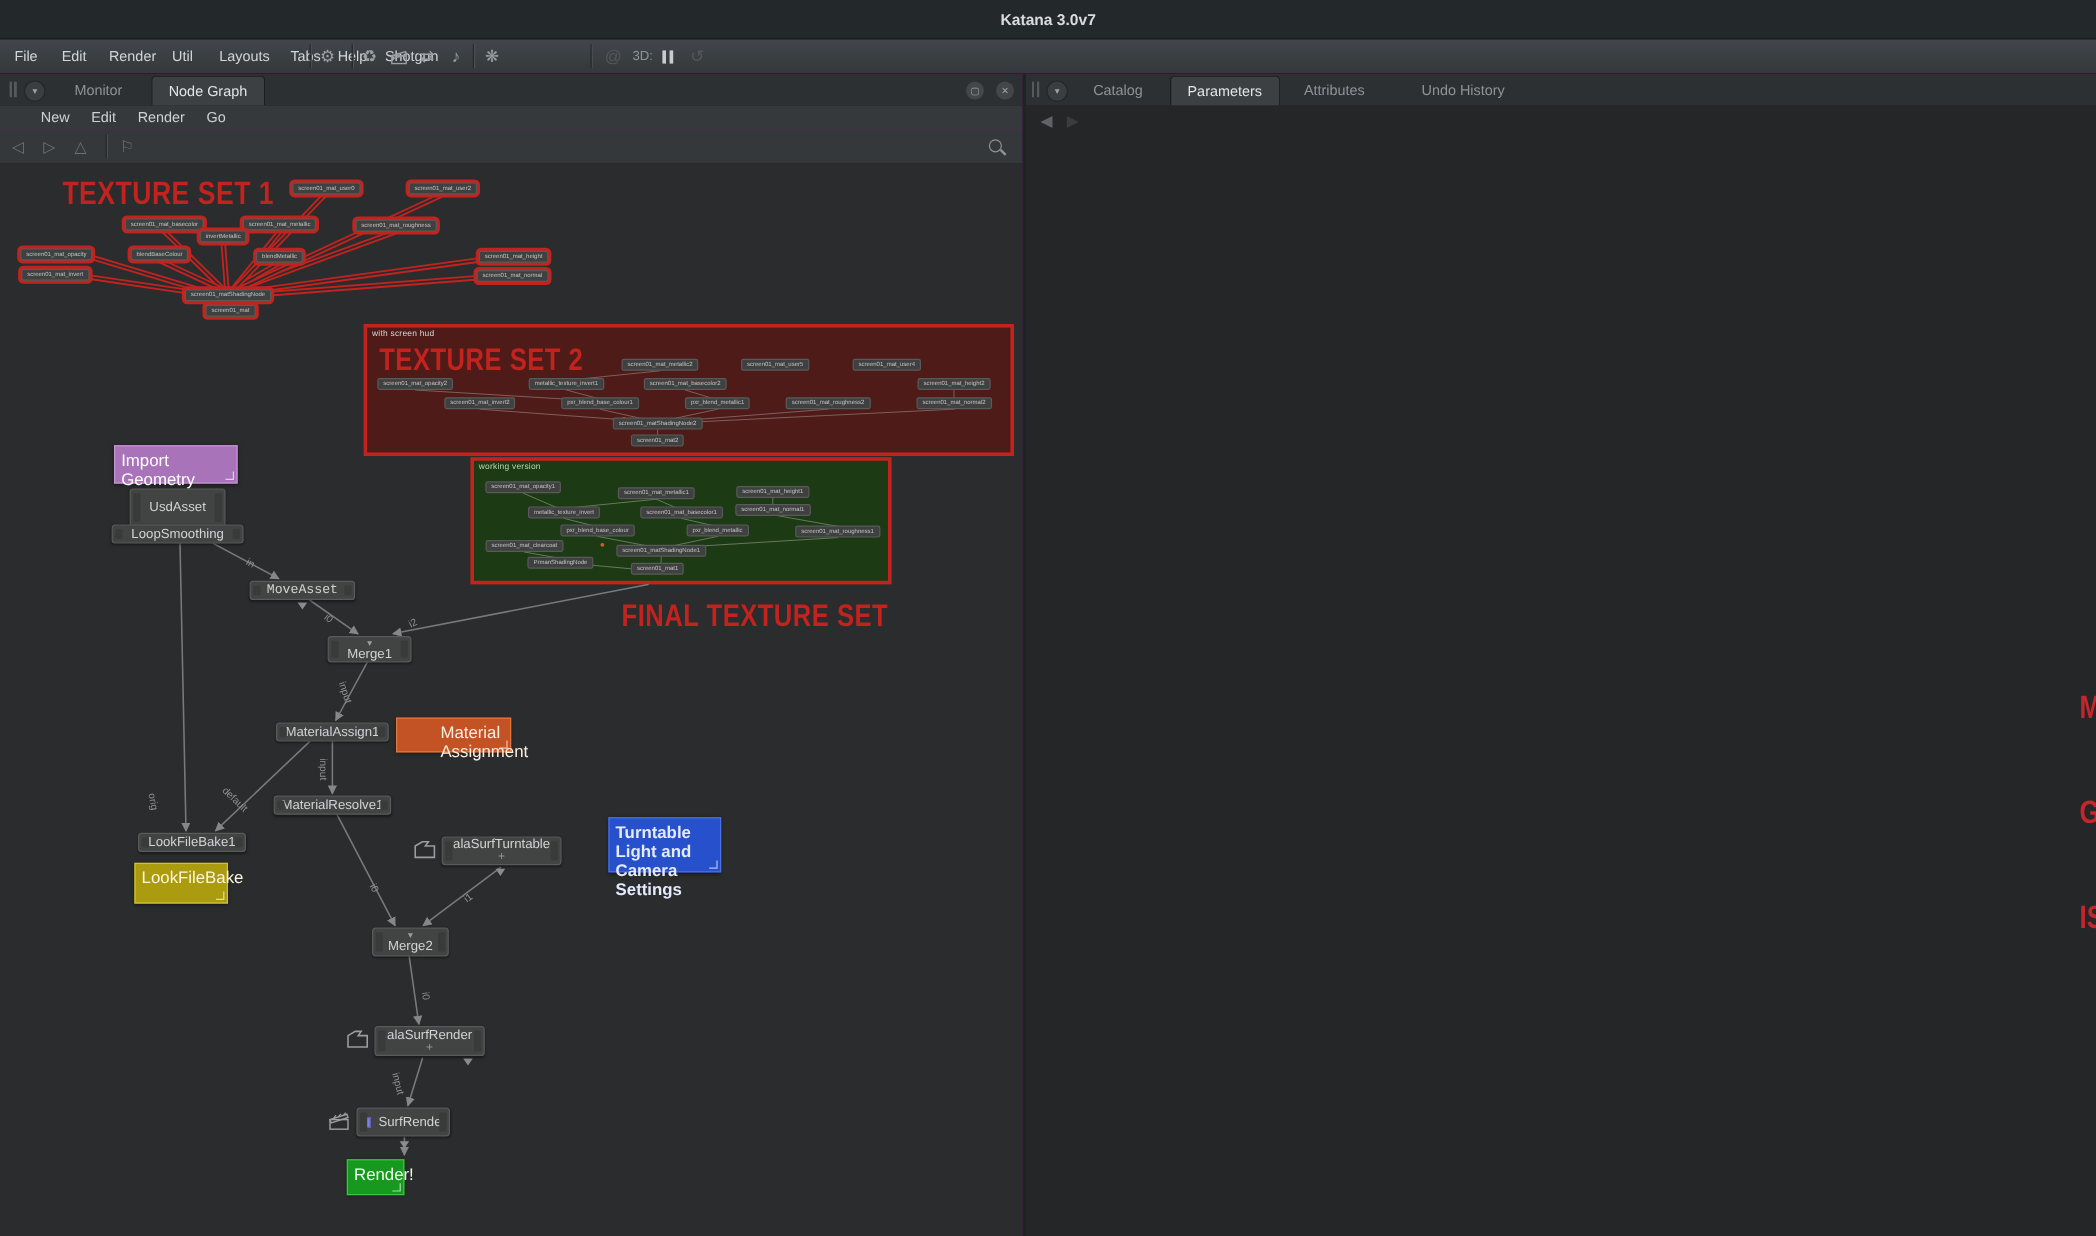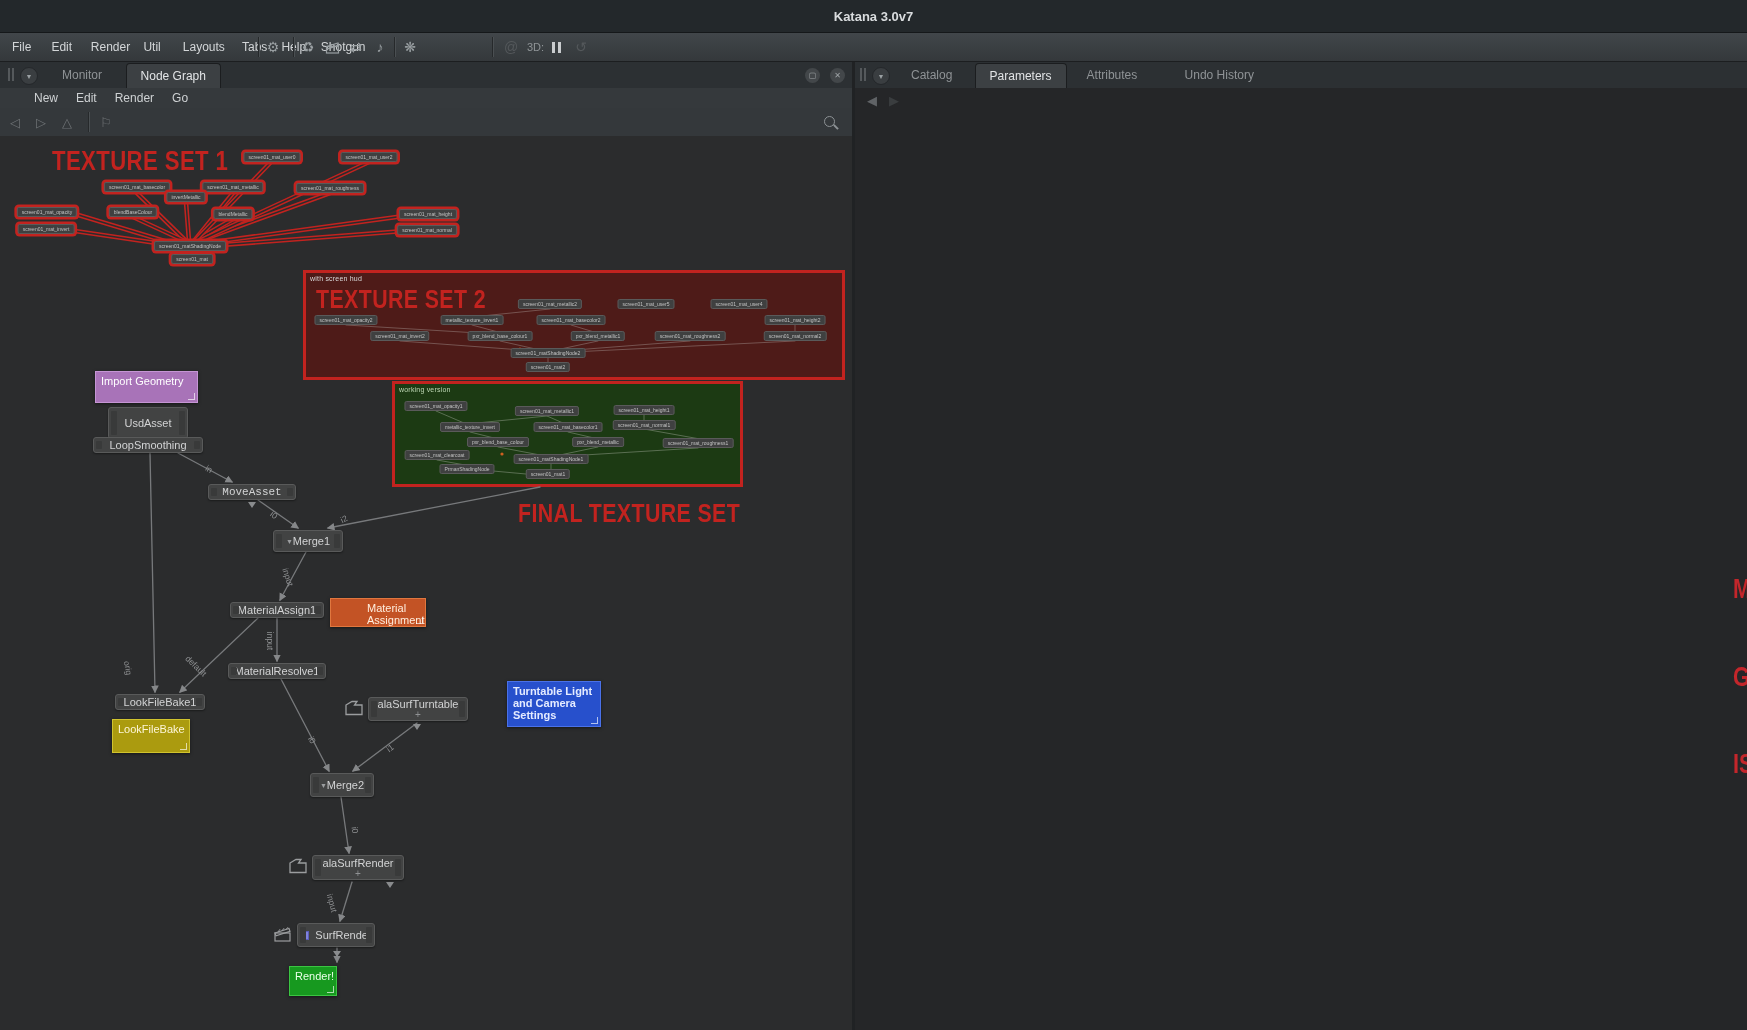--- a/index.html
+++ b/index.html
@@ -52,25 +52,25 @@
           transform:scaleX(.82);transform-origin:0 0;letter-spacing:.5px;}
   .tnode{position:absolute;height:10px;background:#3f4040;border:1px solid #5a5a5a;border-radius:2px;
          color:#c2c2c2;font-size:5px;line-height:8px;white-space:nowrap;padding:0 4px;
          transform:translateX(-50%);box-sizing:border-box;}
   .tnode.red{box-shadow:0 0 0 2.5px #c2231f;}
   .gnode{position:absolute;background:#424343;border:1px solid #595a5a;border-radius:3px;
          color:#d2d3d4;font-size:11px;display:flex;align-items:center;justify-content:center;
          white-space:nowrap;box-sizing:border-box;box-shadow:0 1px 2px rgba(0,0,0,.4);}
   .gnode:before,.gnode:after{content:"";position:absolute;top:3px;bottom:3px;width:6px;background:#393a3a;border-radius:1px;}
   .gnode:before{left:2px;} .gnode:after{right:2px;}
-  .merge{flex-direction:row;justify-content:center;line-height:10px;}
+  .merge{flex-direction:column;justify-content:center;line-height:10px;}
   .merge .tri{color:#9c9ea0;font-size:7px;line-height:7px;}
   .grp{flex-direction:column;line-height:11px;}
   .grp .plus{color:#909294;font-size:10px;line-height:9px;}
-  .bdrop{position:absolute;box-sizing:border-box;color:#fff;font-size:11px;padding:3px 5px;
+  .bdrop{position:absolute;box-sizing:border-box;color:#fff;font-size:14px;padding:3px 5px;
          border:1px solid;box-shadow:0 1px 3px rgba(0,0,0,.5);}
   .bdrop .fold{position:absolute;right:2px;bottom:2px;width:6px;height:6px;
                border-right:1.5px solid rgba(255,255,255,.65);border-bottom:1.5px solid rgba(255,255,255,.65);}
   .elabel{position:absolute;color:#8f9193;font-size:8.5px;white-space:nowrap;}
   .sqport{display:inline-block;width:7px;height:7px;background:#7f82dd;margin-right:6px;border:1px solid #5a5dbb;}
   .nodeicon{position:absolute;}
   .darr{position:absolute;width:0;height:0;border-left:4px solid transparent;border-right:4px solid transparent;
         border-top:6px solid #8a8c8e;}
   
   .redpara{position:absolute;left:878px;width:962px;color:#c4262b;font-weight:bold;font-size:27px;

